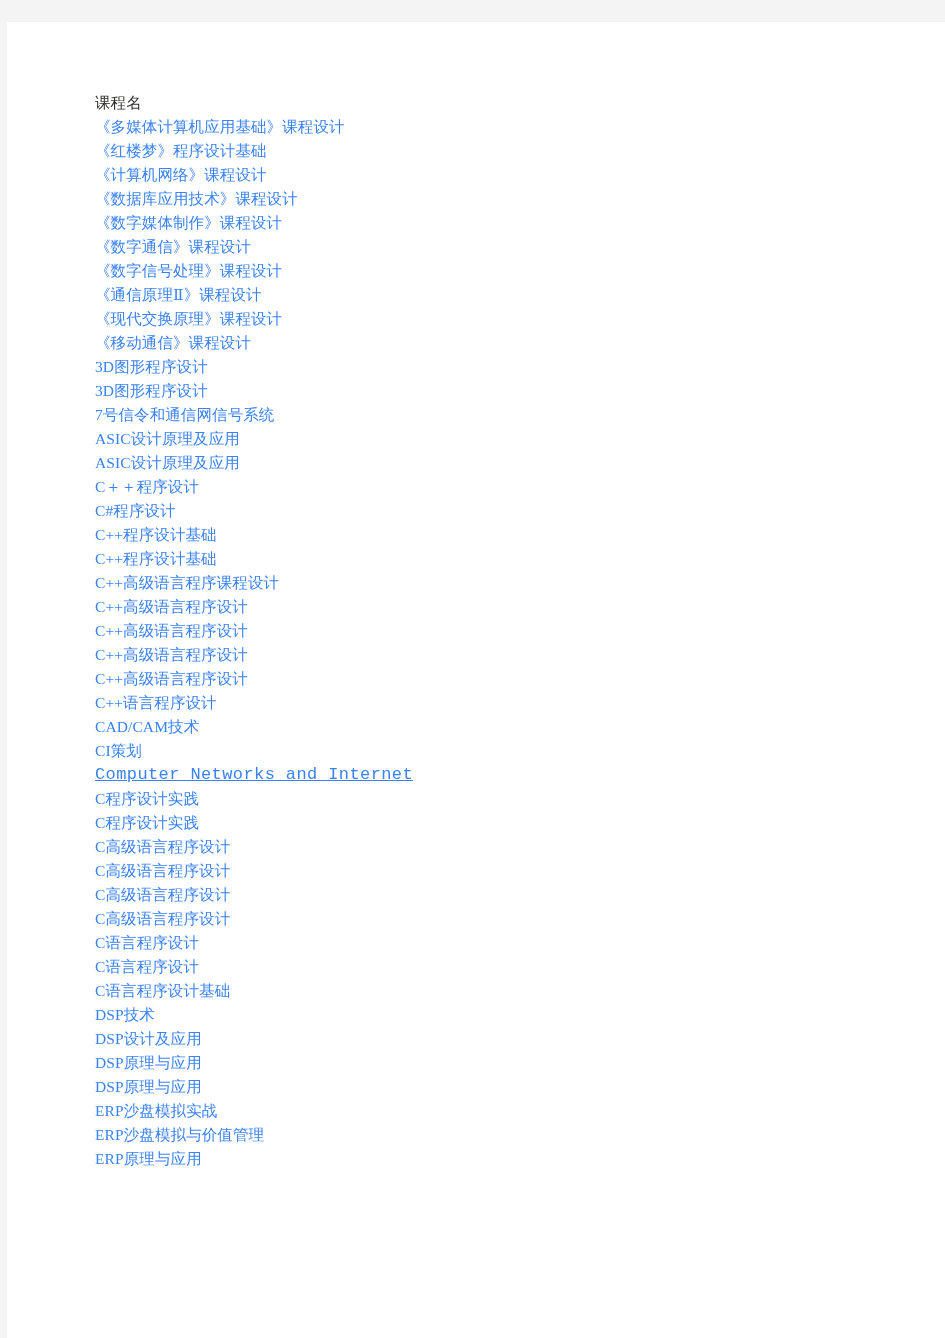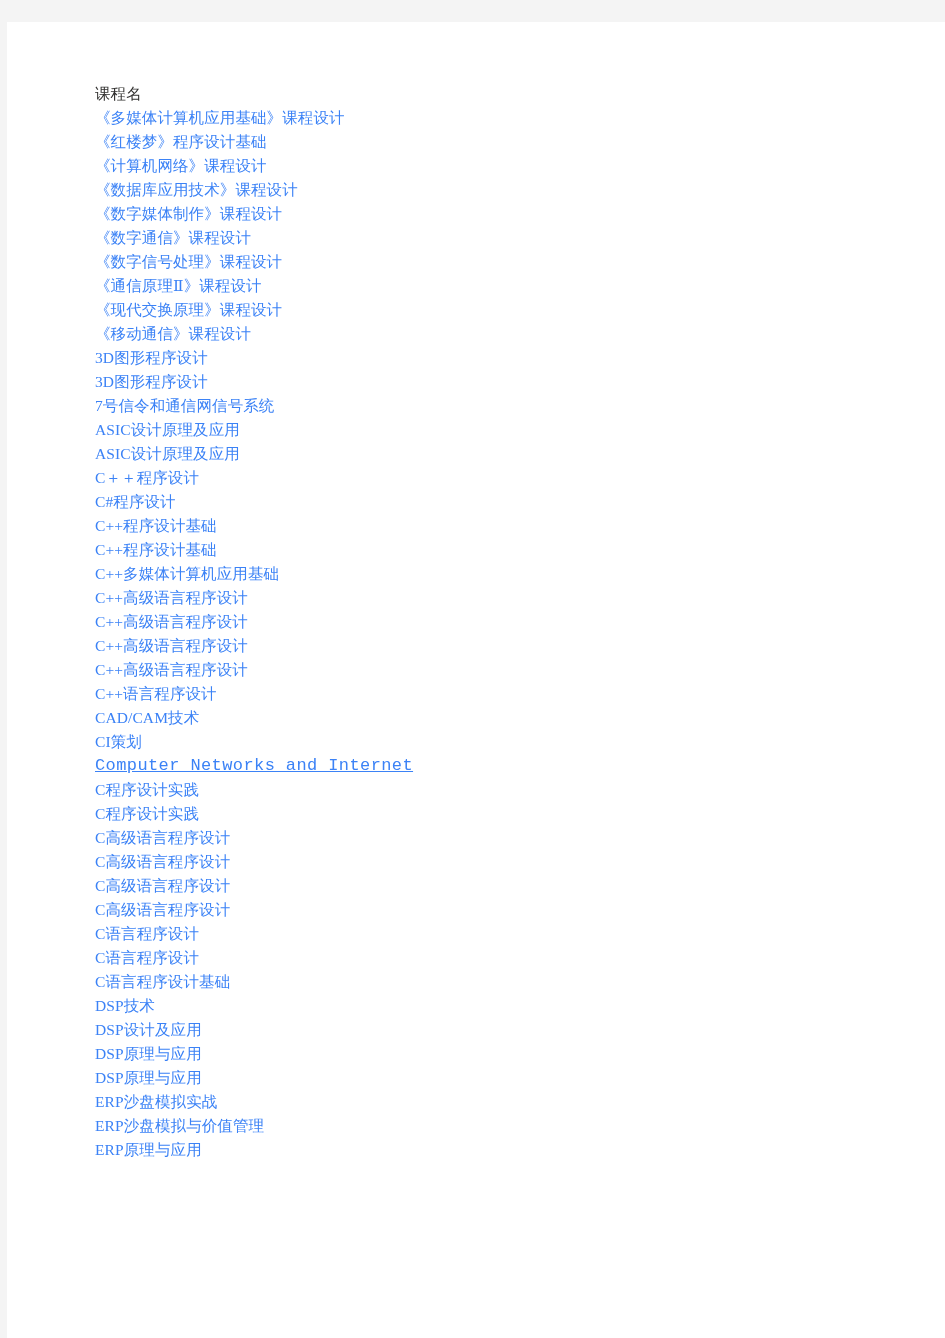--- a/index.html
+++ b/index.html
@@ -36,21 +36,21 @@
   .page {
     position: absolute;
     top: 22px;
     left: 7px;
     width: 938px;
     height: 1316px;
     background: #ffffff;
   }
   .doc-body {
     position: absolute;
-    top: 60px;      
+    top: 69px;      
     left: 88px;     
     width: 800px;
   }
   .line {
     font-size: 15.5px;
     line-height: 24px;
     height: 24px;
     color: #3b82f6;
     white-space: pre;
     letter-spacing: 0.1px;
@@ -89,21 +89,21 @@
         <div class="line">《移动通信》课程设计</div>
         <div class="line">3D图形程序设计</div>
         <div class="line">3D图形程序设计</div>
         <div class="line">7号信令和通信网信号系统</div>
         <div class="line">ASIC设计原理及应用</div>
         <div class="line">ASIC设计原理及应用</div>
         <div class="line">C＋＋程序设计</div>
         <div class="line">C#程序设计</div>
         <div class="line">C++程序设计基础</div>
         <div class="line">C++程序设计基础</div>
-        <div class="line">C++多媒体计算机应用基础</div>
+        <div class="line">C++高级语言程序课程设计</div>
         <div class="line">C++高级语言程序设计</div>
         <div class="line">C++高级语言程序设计</div>
         <div class="line">C++高级语言程序设计</div>
         <div class="line">C++高级语言程序设计</div>
         <div class="line">C++语言程序设计</div>
         <div class="line">CAD/CAM技术</div>
         <div class="line">CI策划</div>
         <div class="line mono">Computer Networks and Internet</div>
         <div class="line">C程序设计实践</div>
         <div class="line">C程序设计实践</div>

